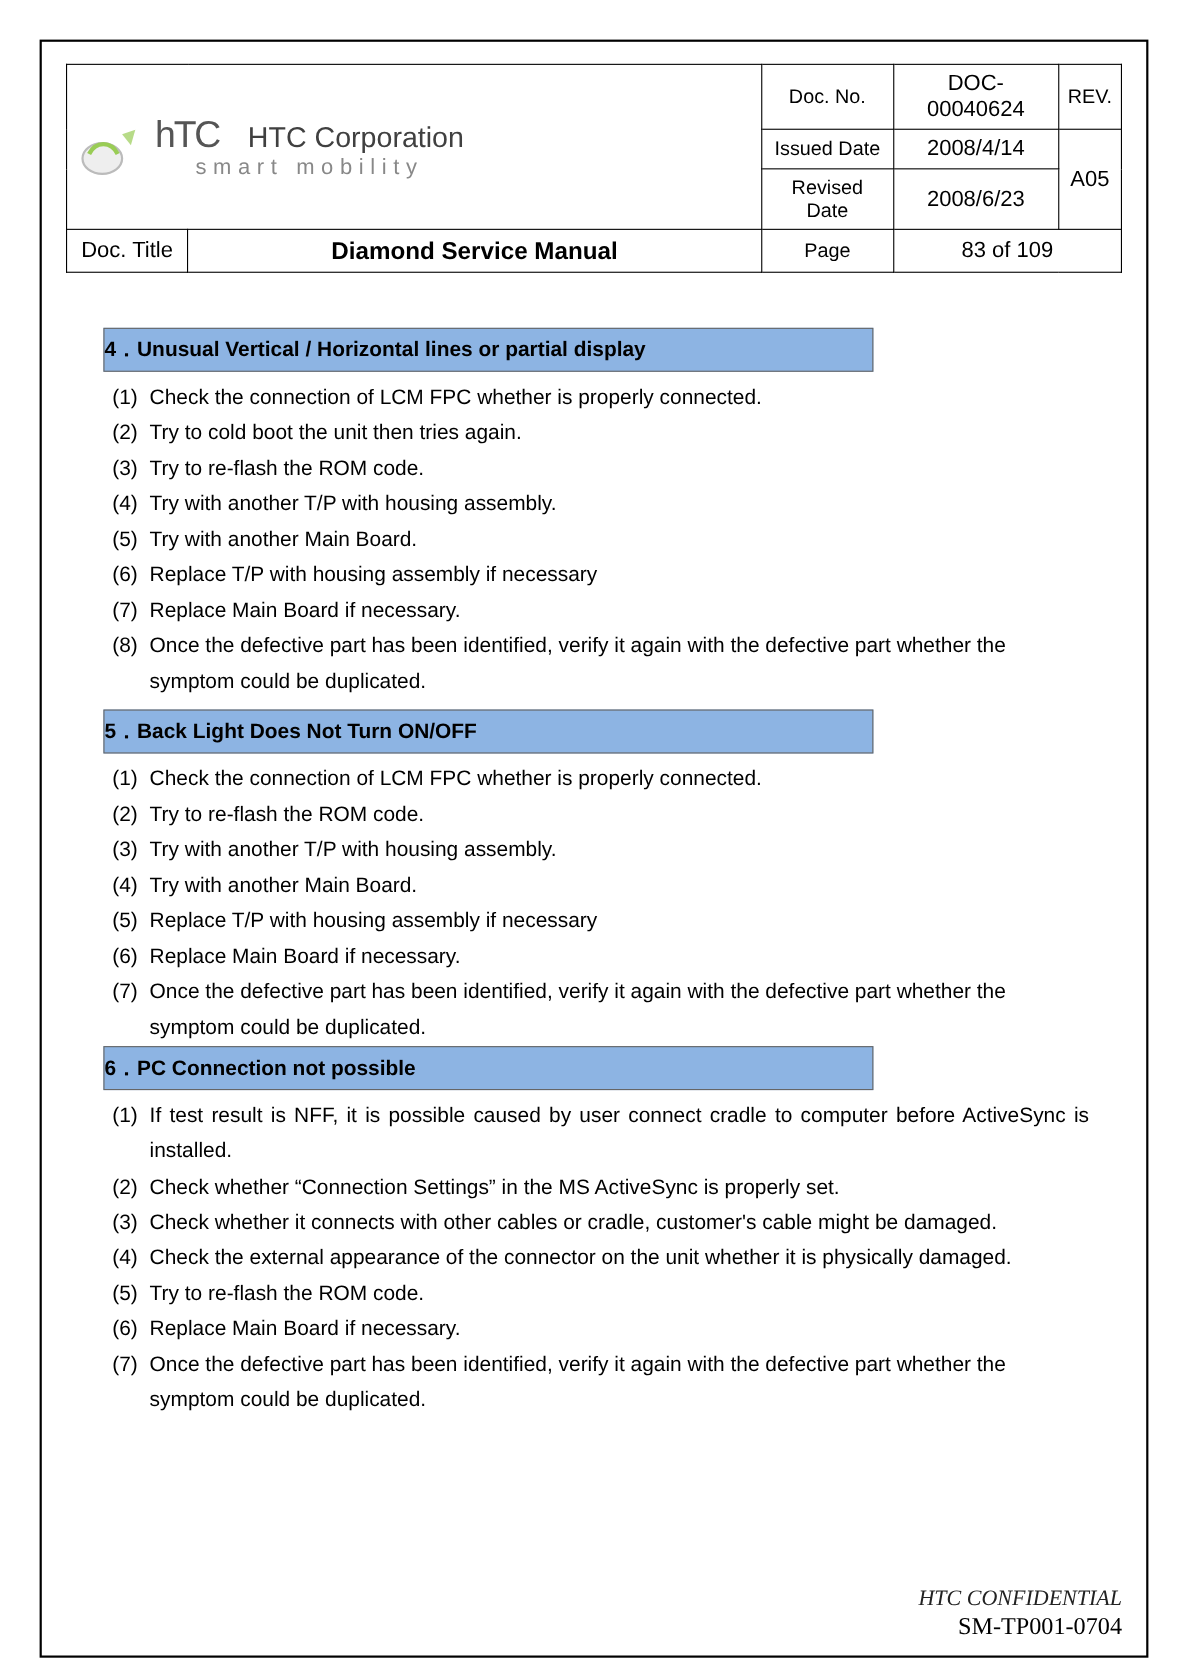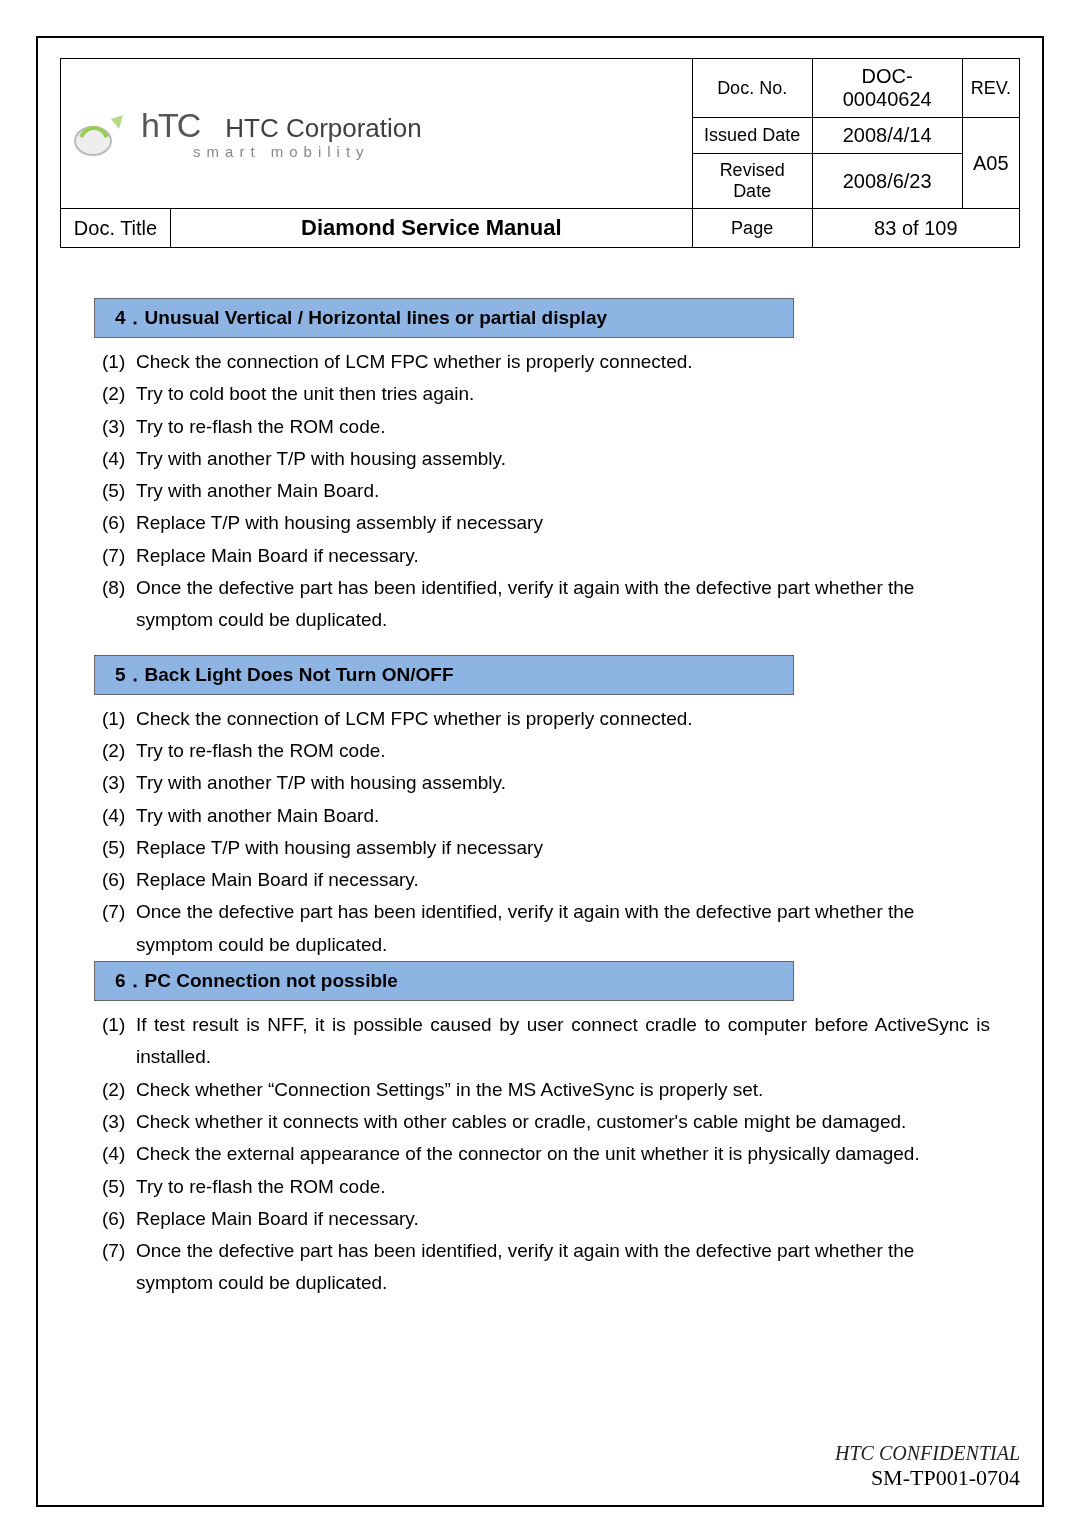--- a/index.html
+++ b/index.html
@@ -33,31 +33,31 @@
   .hdr-label { font-size: 18px; }
   .hdr-val   { font-size: 20px; margin-left: 40px; }
   .logo-cell {
     text-align: left;
     padding-left: 10px !important;
   }
   .logo-wrap { display: flex; align-items: flex-end; gap: 10px; }
   .logo-svg  { width: 60px; height: 48px; }
   .logo-txt  { display: flex; flex-direction: column; line-height: 1; }
   .htc-word  { font-family: Arial, sans-serif; font-weight: 400; font-size: 34px; letter-spacing: -2px; color: #555; }
-  .sm-word   { font-family: Arial, sans-serif; font-size: 15px; letter-spacing: 6px; color: #888; margin-top: 2px;}
+  .sm-word   { font-family: Arial, sans-serif; font-size: 20px; letter-spacing: 6px; color: #888; margin-top: 2px;}
   .corp-name { font-size: 26px; color: #404040; padding-left: 12px; }
   .doc-title-lbl { font-size: 20px; }
   .doc-title-val { font-weight: bold; font-size: 22px; }
 
   
   .content { padding: 50px 30px 0 34px; }
   .sec-hdr {
     background: #8db4e3;
     border: 1px solid #666;
-    padding: 6px 20px;
+    padding: 6px 0;
     font-weight: bold;
     font-size: 19px;
     width: 700px;
     margin-bottom: 4px;
   }
   .sec-hdr.gap-top { }
   .item-list { padding: 4px 0 0 0; }
   .item {
     display: flex;
     font-size: 19px;
@@ -158,21 +158,21 @@
       <div class="item">
           <span class="num">(7)</span>
           <span class="txt">Replace Main Board if necessary.</span>
         </div>
       <div class="item">
           <span class="num">(8)</span>
           <span class="txt">Once the defective part has been identified, verify it again with the defective part whether the symptom could be duplicated.</span>
         </div>
     </div>
 
-    <div class="sec-hdr" style="margin-top:18px">5．Back Light Does Not Turn ON/OFF</div>
+    <div class="sec-hdr" style="margin-top:8px">5．Back Light Does Not Turn ON/OFF</div>
     <div class="item-list">
       <div class="item">
           <span class="num">(1)</span>
           <span class="txt">Check the connection of LCM FPC whether is properly connected.</span>
         </div>
       <div class="item">
           <span class="num">(2)</span>
           <span class="txt">Try to re-flash the ROM code.</span>
         </div>
       <div class="item">

